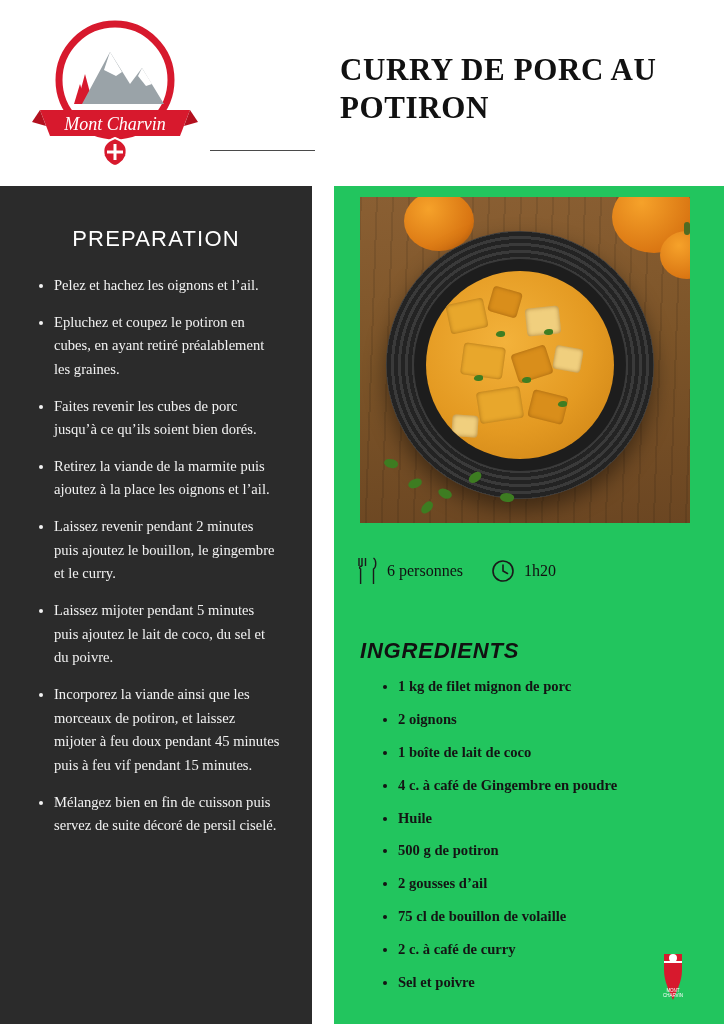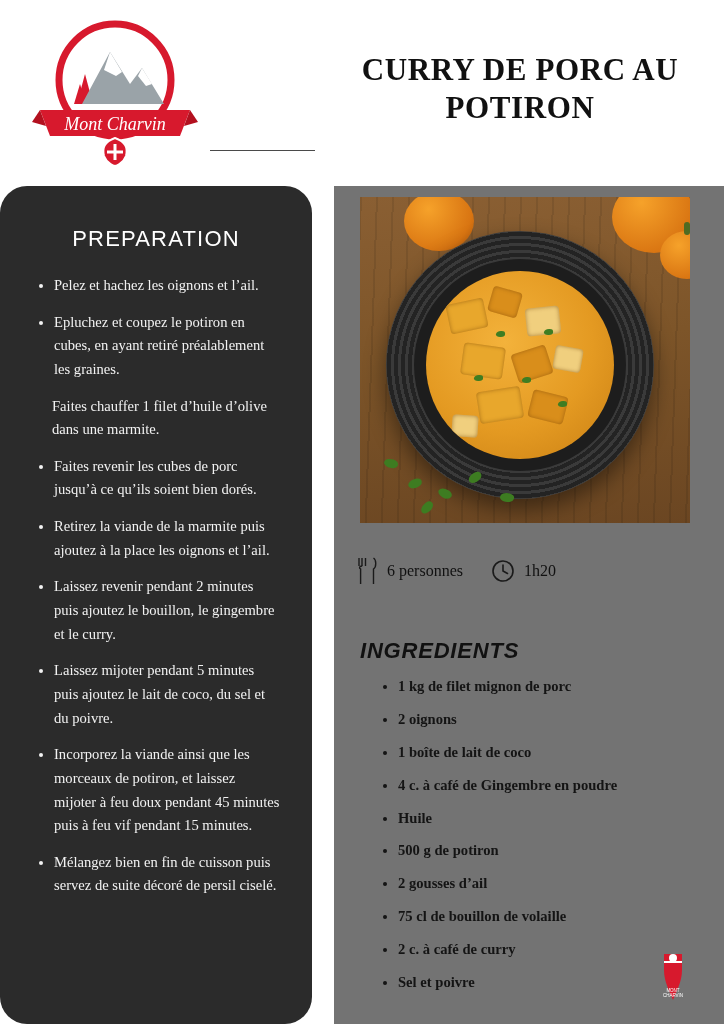--- a/index.html
+++ b/index.html
@@ -43,40 +43,39 @@
     position: absolute;
     left: 210px; top: 150px;
     width: 105px;
     height: 1px;
     background: #4a4a4a;
   }
   .recipe-title {
     position: absolute;
     left: 340px; top: 30px;
     width: 360px;
-    text-align: center;
+    text-align: left;
     font-family: "Liberation Serif", serif;
     font-weight: 700;
     font-size: 31px;
     line-height: 1.22;
     letter-spacing: 0.6px;
     color: #111111;
   }
 
   
   .prep-panel {
     position: absolute;
     left: 0; top: 186px;
     width: 312px;
     height: 838px;
     background: #2b2b2b;
     box-sizing: border-box;
     padding: 40px 24px 10px 24px;
     color: #ffffff;
-    border-radius: 27px;
   }
   .prep-title {
     font-family: "Liberation Sans", sans-serif;
     font-weight: 400;
     font-size: 22px;
     letter-spacing: 1.2px;
     text-align: center;
     margin: 0 0 22px 0;
     color: #ffffff;
   }
@@ -96,21 +95,21 @@
     list-style: none;
     margin-left: -2px;
   }
 
   
   .right-col {
     position: absolute;
     left: 334px; top: 186px;
     width: 390px;
     height: 838px;
-    background: #737373;
+    background: #22c55e;
     box-sizing: border-box;
   }
 
   .photo {
     position: absolute;
     left: 26px; top: 11px;
     width: 330px; height: 326px;
     overflow: hidden;
     background: #6b4a28;
   }
@@ -263,21 +262,20 @@
   <div class="tagline-rule"></div>
 
   <h1 class="recipe-title">CURRY DE PORC AU POTIRON</h1>
 </div>
 
 <div class="prep-panel">
   <h2 class="prep-title">PREPARATION</h2>
   <ul class="prep-list">
     <li>Pelez et hachez les oignons et l’ail.</li>
     <li>Epluchez et coupez le potiron en cubes, en ayant retiré préalablement les graines.</li>
-    <li class="nobullet">Faites chauffer 1 filet d’huile d’olive dans une marmite.</li>
     <li>Faites revenir les cubes de porc jusqu’à ce qu’ils soient bien dorés.</li>
     <li>Retirez la viande de la marmite puis ajoutez à la place les oignons et l’ail.</li>
     <li>Laissez revenir pendant 2 minutes puis ajoutez le bouillon, le gingembre et le curry.</li>
     <li>Laissez mijoter pendant 5 minutes puis ajoutez le lait de coco, du sel et du poivre.</li>
     <li>Incorporez la viande ainsi que les morceaux de potiron, et laissez mijoter à feu doux pendant 45 minutes puis à feu vif pendant 15 minutes.</li>
     <li>Mélangez bien en fin de cuisson puis servez de suite décoré de persil ciselé.</li>
   </ul>
 </div>
 
 <div class="right-col">

